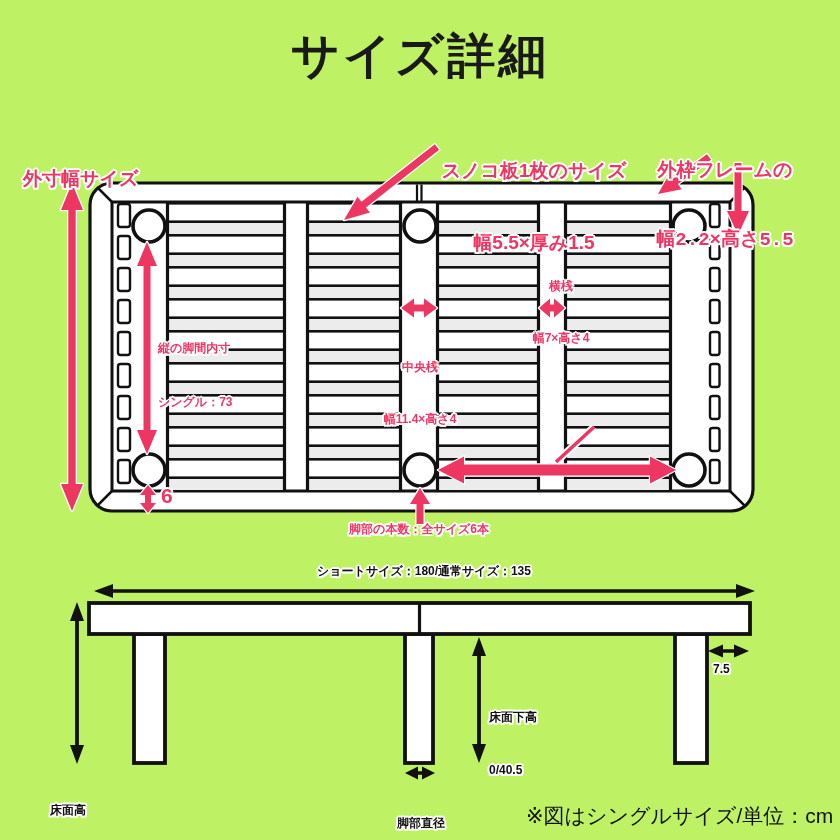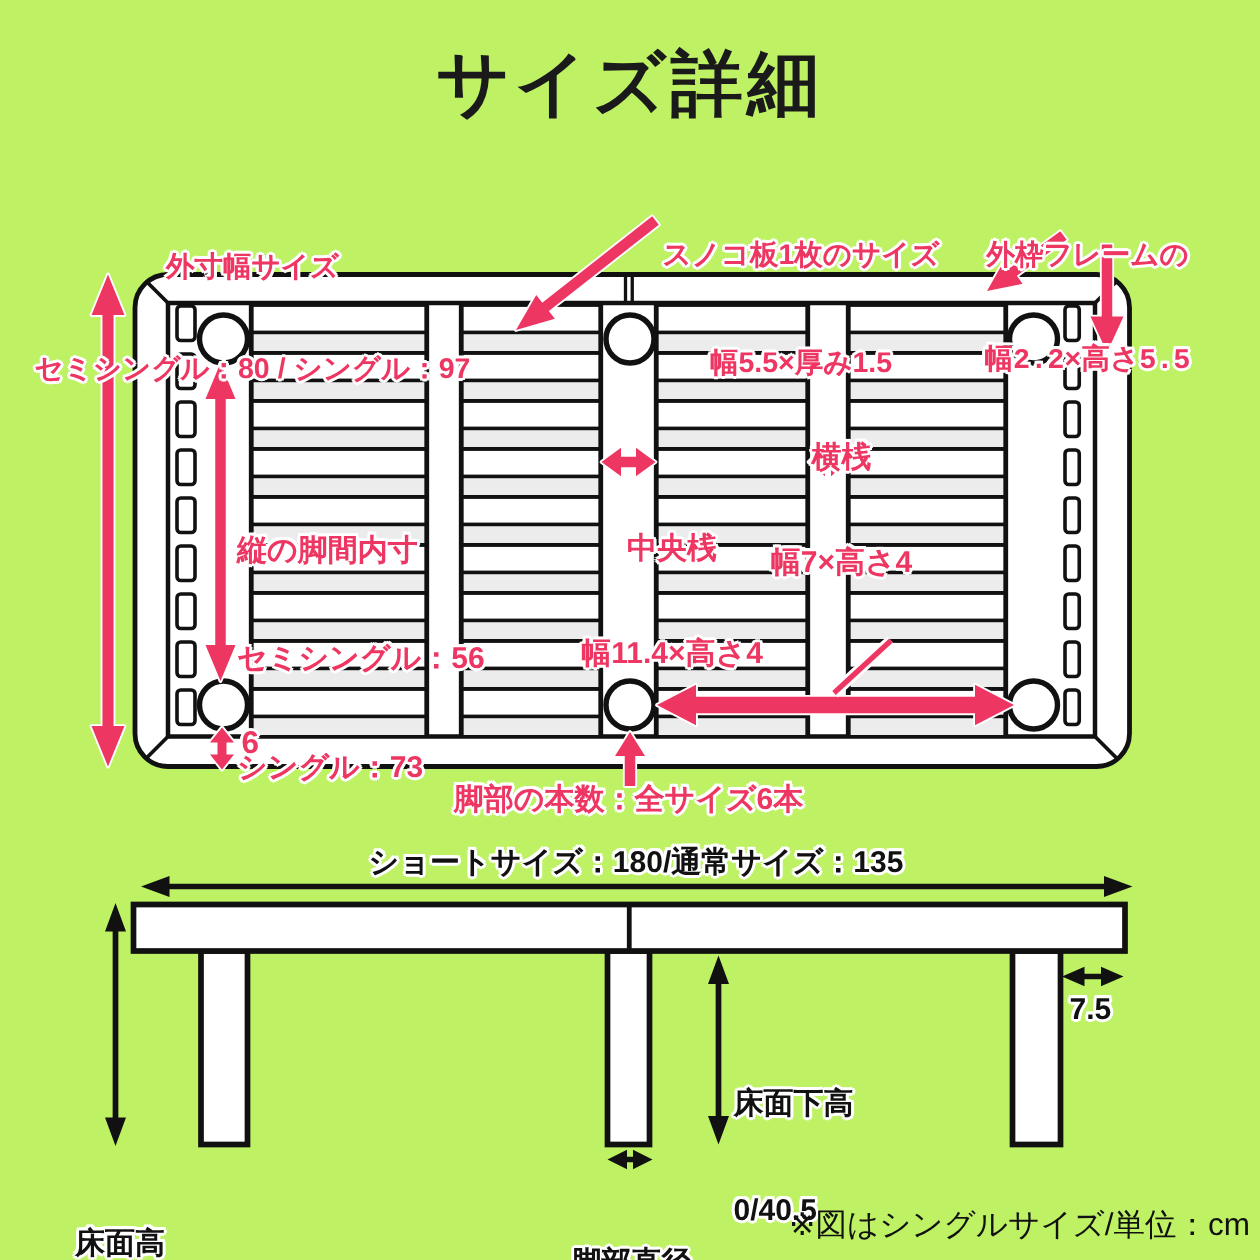--- a/index.html
+++ b/index.html
@@ -5,21 +5,21 @@
   html,body{margin:0;padding:0;background:#f2f2f2;}
   #stage{position:relative;width:840px;height:840px;background:#bef264;overflow:hidden;
          font-family:"Liberation Sans","DejaVu Sans",sans-serif;color:#111;}
   #lineart{position:absolute;left:0;top:0;}
   .lbl{position:absolute;white-space:pre;line-height:1.18;
        text-shadow:2px 0 0 #fff,-2px 0 0 #fff,0 2px 0 #fff,0 -2px 0 #fff,
                    1.5px 1.5px 0 #fff,-1.5px 1.5px 0 #fff,1.5px -1.5px 0 #fff,-1.5px -1.5px 0 #fff;}
   .pink{color:#ee3663;font-weight:700;}
   .ink{color:#111;font-weight:700;}
   .ctr{transform:translateX(-50%);text-align:center;}
-  .fs19{font-size:19px;} .fs20{font-size:20px;} .fs21{font-size:21px;}
+  .fs19{font-size:19px;} .fs20{font-size:12px;} .fs21{font-size:21px;}
   #title{position:absolute;left:420px;top:24px;transform:translateX(-50%);
          font-size:48px;font-weight:900;letter-spacing:3px;color:#1a1a1a;white-space:pre;}
   #note{position:absolute;left:526px;top:802px;font-size:21px;font-weight:400;color:#111;white-space:pre;}
   .lh23 div{line-height:23px;text-align:center;} .lh24 div{line-height:24px;} .lh25 div{line-height:25px;}
   .lh26 div{line-height:26px;} .lh27 div{line-height:27px;}
 </style>
 </head>
 <body>
 
 <div id="stage">
@@ -122,46 +122,44 @@
       <path d="M479,637 L486,656 L480.9,656 L480.9,744 L486,744 L479,763 L472,744 L477.1,744 L477.1,656 L472,656 Z"></path>
       <path d="M708,651 L723,644.5 L723,649.2 L734,649.2 L734,644.5 L749,651 L734,657.5 L734,652.8 L723,652.8 L723,657.5 Z"></path>
       <path d="M405,773 L418,766.5 L418,771.2 L422,771.2 L422,766.5 L435,773 L422,779.5 L422,774.8 L418,774.8 L418,779.5 Z"></path>
     </g>
   </svg>
 
   <div id="title">サイズ詳細</div>
 
   <div class="lbl pink fs19 lh23" style="left:23px;top:122px;">
     <div>外寸幅サイズ</div>
-    <div>セミシングル：80 / シングル：97</div>
   </div>
 
   <div class="lbl pink fs19 ctr lh27" style="left:514px;top:112px;margin-left:20px;">
     <div>スノコ板1枚のサイズ</div>
     <div>幅5.5×厚み1.5</div>
   </div>
 
   <div class="lbl pink fs19 ctr lh24" style="left:725px;top:114px;font-family:Liberation Mono, monospace;">
     <div>外枠フレームの</div>
     <div>幅2.2×高さ5.5</div>
   </div>
 
   <div class="lbl pink fs20 ctr lh23" style="left:561px;top:247px;">
     <div>横桟</div>
     <div>幅7×高さ4</div>
   </div>
 
-  <div class="lbl pink fs20 ctr lh23" style="left:420px;top:308px;margin-left:28px;">
+  <div class="lbl pink fs20 ctr lh23" style="left:420px;top:328px;">
     <div>中央桟</div>
     <div>幅11.4×高さ4</div>
   </div>
 
   <div class="lbl pink fs20 lh25" style="left:158px;top:308px;">
     <div>縦の脚間内寸</div>
-    <div>セミシングル：56</div>
     <div>シングル：73</div>
   </div>
 
 
   <div class="lbl pink fs21" style="left:161px;top:484px;">6</div>
 
   <div class="lbl pink fs20 ctr" style="left:419px;top:522px;">脚部の本数：全サイズ6本</div>
 
   <div class="lbl ink fs20 ctr" style="left:424px;top:564px;">ショートサイズ：180/通常サイズ：135</div>
 

